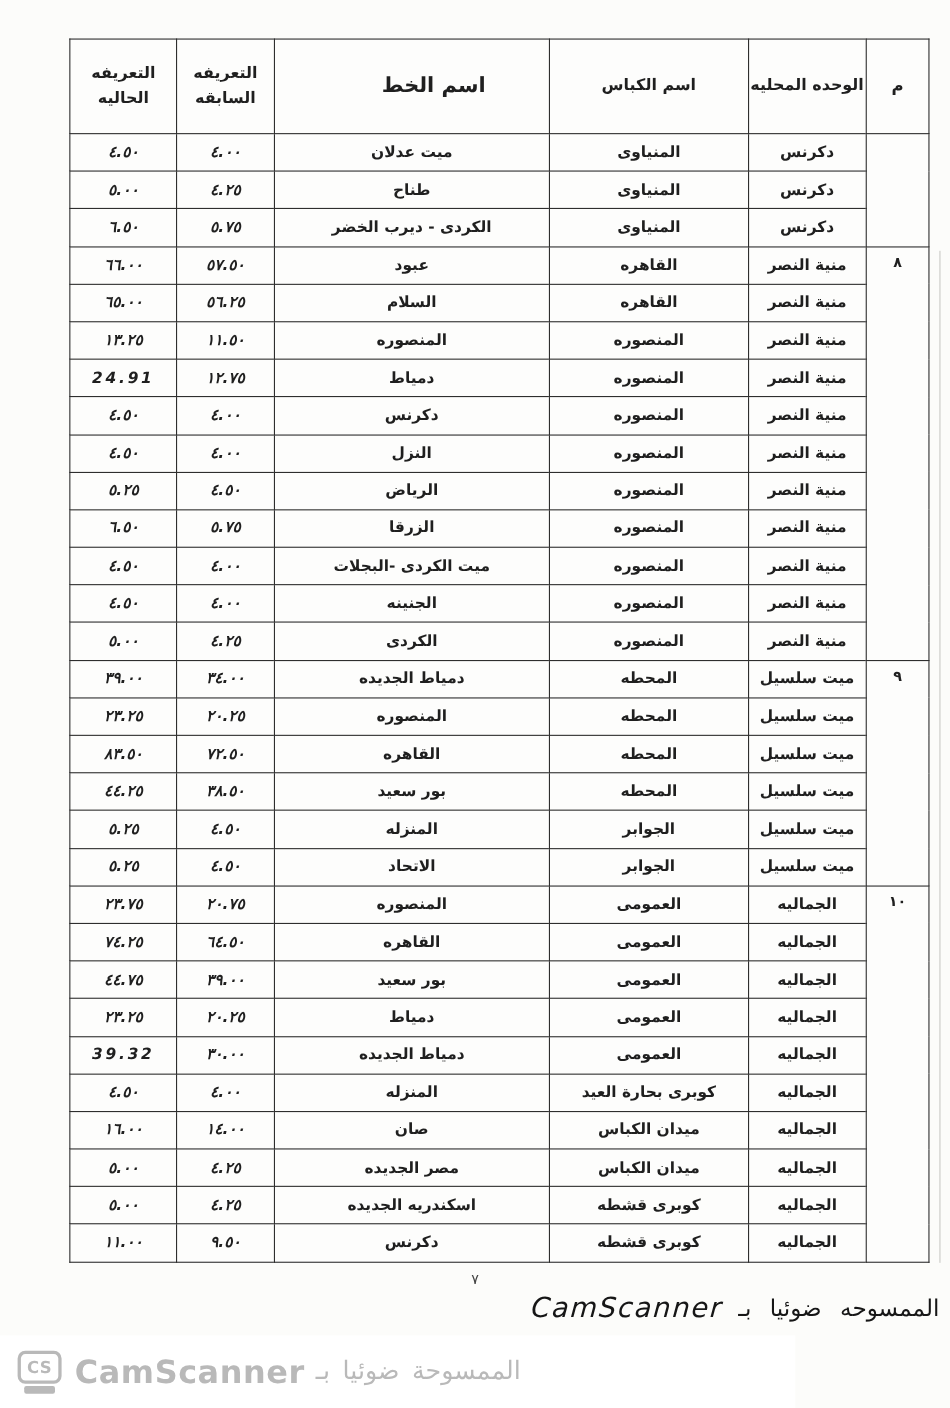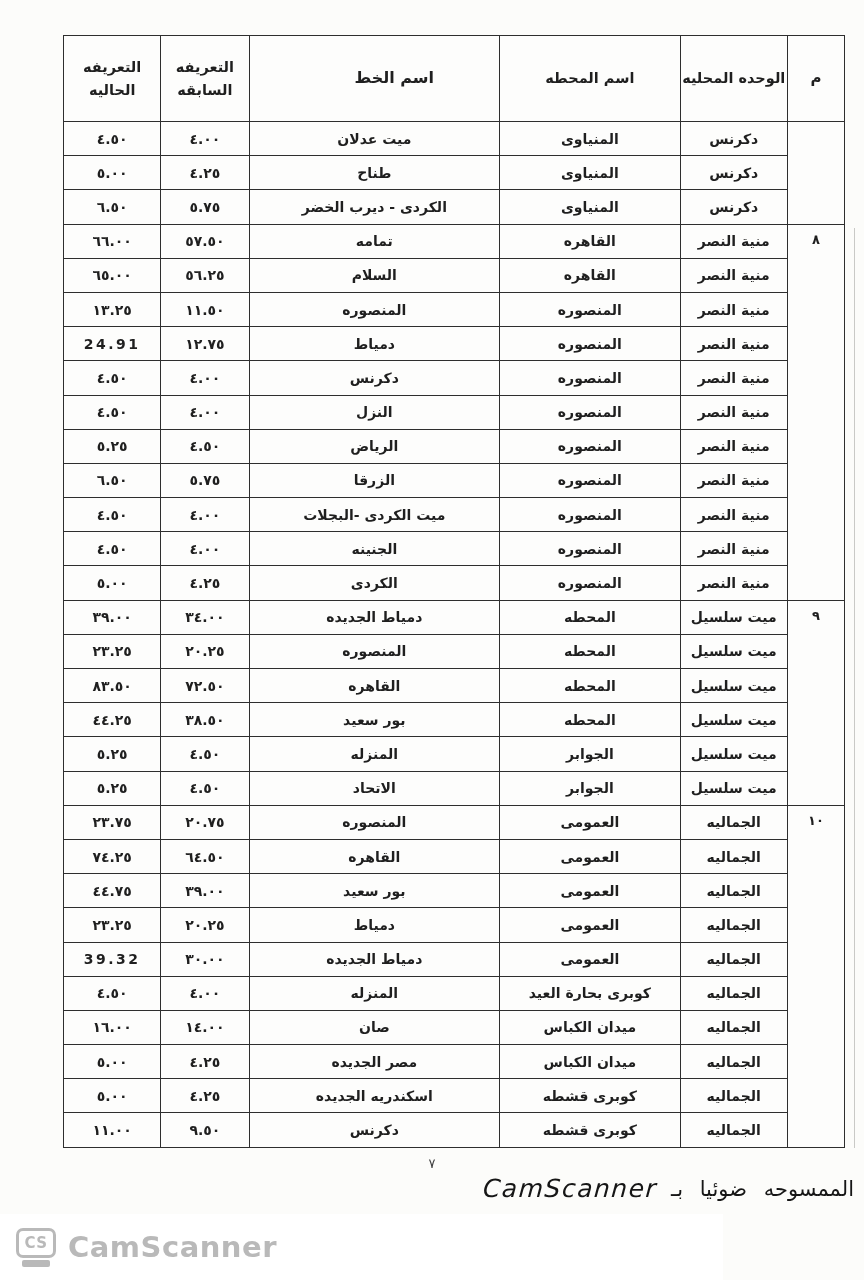--- a/index.html
+++ b/index.html
@@ -13,25 +13,25 @@
     border-collapse:collapse;direction:rtl;table-layout:fixed;
     background:#fdfdfc;
   }
   .fare-table th,.fare-table td{
     border:1.6px solid #2e2e2e;padding:0;text-align:center;vertical-align:middle;
     overflow:hidden;
   }
   .fare-table thead tr{height:86px;}
   .fare-table tbody tr{height:34.2px;}
   th{font-weight:bold;font-size:14.5px;white-space:pre-line;line-height:1.55;}
-  th.h-line{font-size:16px;letter-spacing:.5px;padding-left:40px;}
+  th.h-line{font-size:19px;letter-spacing:.5px;padding-left:40px;}
   th.h-num{font-size:15px;}
   td{font-size:14.5px;font-weight:bold;}
   td.c-line,td.c-stop,td.c-unit{font-size:14px;}
-  td.c-prev,td.c-curr{font-size:14px;letter-spacing:2.5px;direction:ltr;}
+  td.c-prev,td.c-curr{font-size:14px;letter-spacing:2.5px;direction:ltr;font-style:italic;}
   td.num-cell{vertical-align:top;padding-top:7px;font-size:13px;font-weight:bold;}
   .page-number{
     position:absolute;top:1156px;left:0;width:864px;text-align:center;
     font-size:13px;color:#444;
   }
   .scan-note{
     position:absolute;top:1174px;right:10px;direction:rtl;
     display:flex;align-items:center;gap:14px;color:#161616;
   }
   .scan-note .ar{font-size:21px;word-spacing:10px;letter-spacing:.5px;}
@@ -68,21 +68,21 @@
         <col style="width:107px">
         <col style="width:180px">
       <col style="width:250px">
         <col style="width:88px">
         <col style="width:97px">
     </colgroup>
     <thead>
       <tr>
         <th class="h-num">م</th>
         <th>الوحده المحليه</th>
-        <th>اسم المحطه</th>
+        <th>اسم الكباس</th>
         <th class="h-line">اسم الخط</th>
         <th>التعريفه
 السابقه</th>
         <th>التعريفه
 الحاليه</th>
       </tr>
     </thead>
     <tbody id="tbody">
         <tr>
           <td rowspan="3" class="num-cell"></td>
@@ -103,21 +103,21 @@
           <td class="c-unit">دكرنس</td>
           <td class="c-stop">المنياوى</td>
           <td class="c-line">الكردى - ديرب الخضر</td>
           <td class="c-prev">٥.٧٥</td>
           <td class="c-curr">٦.٥٠</td>
         </tr>
         <tr>
           <td rowspan="11" class="num-cell">٨</td>
           <td class="c-unit">منية النصر</td>
           <td class="c-stop">القاهره</td>
-          <td class="c-line">تمامه</td>
+          <td class="c-line">عبود</td>
           <td class="c-prev">٥٧.٥٠</td>
           <td class="c-curr">٦٦.٠٠</td>
         </tr>
         <tr>
           <td class="c-unit">منية النصر</td>
           <td class="c-stop">القاهره</td>
           <td class="c-line">السلام</td>
           <td class="c-prev">٥٦.٢٥</td>
           <td class="c-curr">٦٥.٠٠</td>
         </tr>
@@ -309,15 +309,16 @@
     <span class="ar">الممسوحه ضوئيا بـ</span>
     <span class="brand">CamScanner</span>
   </div>
 
   <div class="watermark-bar">
     <div class="cs-logo">
       <div class="cs-box">CS</div>
       <div class="cs-base"></div>
     </div>
     <div class="wm-brand">CamScanner</div>
+    <div class="wm-ar">الممسوحة ضوئيا بـ</div>
   </div>
 
 </div>
 
 </body></html>

